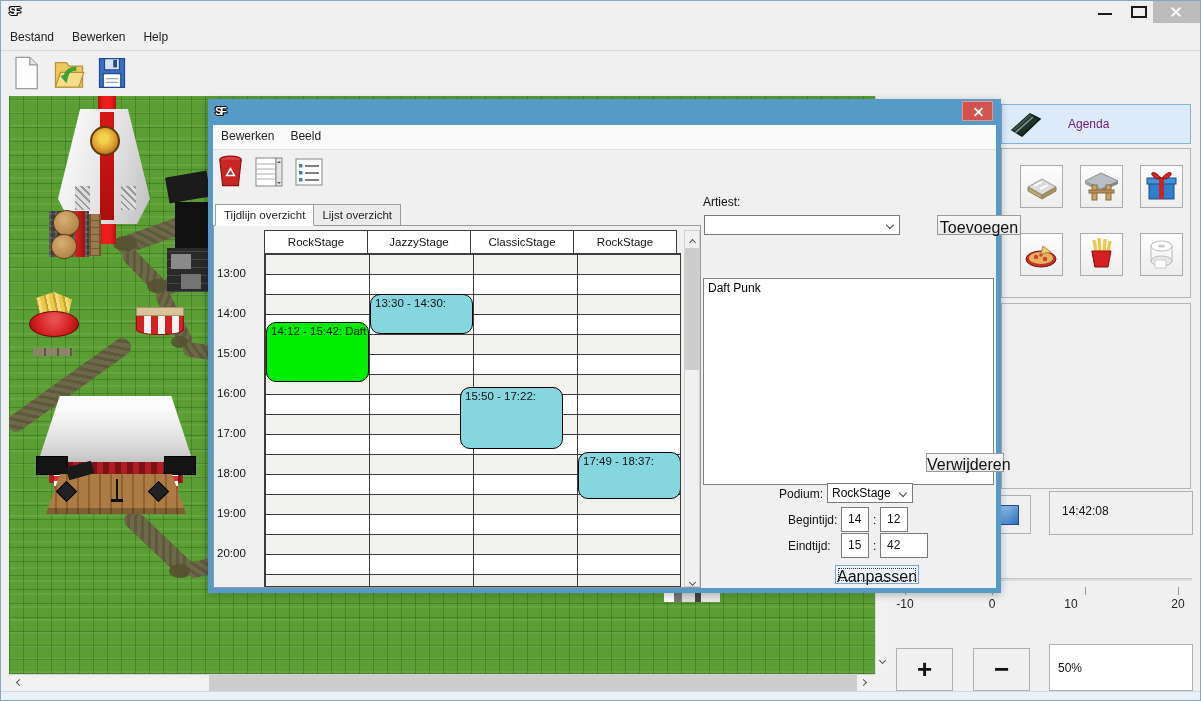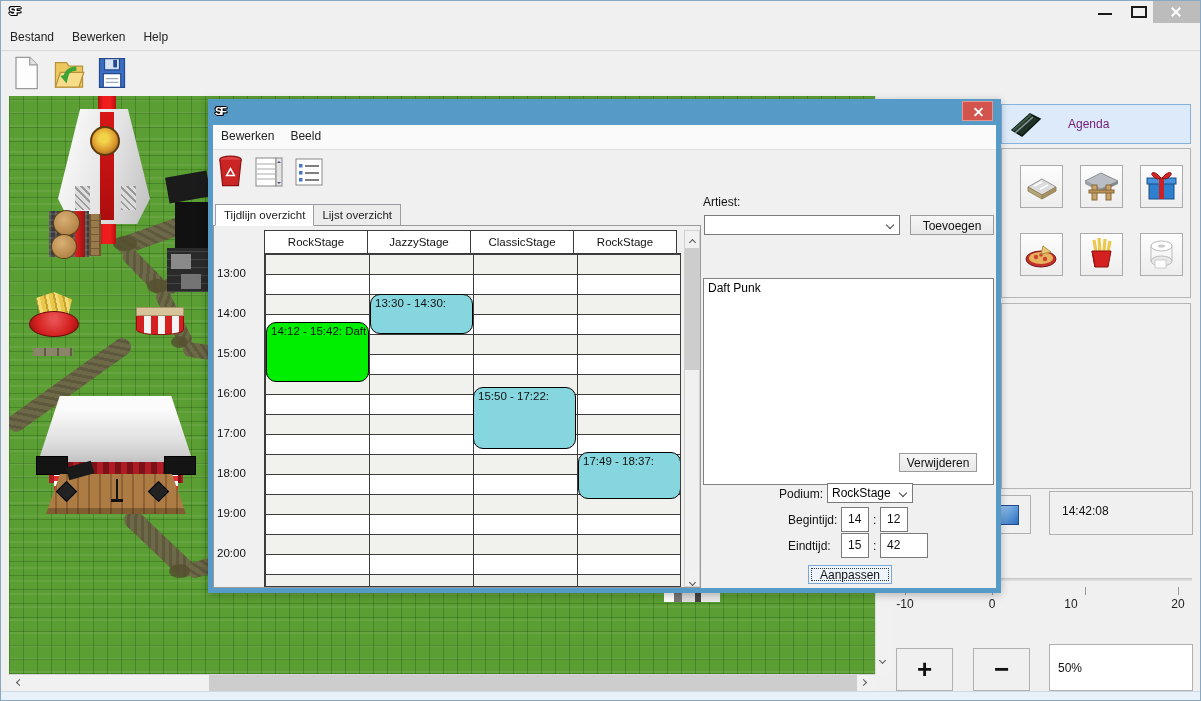--- a/index.html
+++ b/index.html
@@ -100,21 +100,21 @@
       repeating-linear-gradient(180deg,#f1f1ee 0 20px,#ffffff 20px 40px); }
   .event { position:absolute; border:1px solid #000; border-radius:10px; font-size:11.5px;
     padding:2px 1px 0 4px; overflow:hidden; white-space:nowrap; color:#111; }
   #tl-scroll { position:absolute; left:470px; top:4px; width:16px; height:357px; background:#f0f0f0; border:1px solid #d0d0d0;}
   .sbtn { position:absolute; left:0; width:14px; height:15px; background:#f1f1f1; text-align:center; }
   #tl-thumb { position:absolute; left:0px; top:17px; width:14px; height:122px; background:#cdcdcd; }
   .label { position:absolute; font-size:12px; color:#111; }
   .combo { position:absolute; background:#fff; border:1px solid #7a7a7a; font-size:12px; padding:2px 4px; }
   .combo .chev { position:absolute; right:6px; top:6px; border-color:#444; }
   .btn { position:absolute; background:linear-gradient(#f6f6f6,#e8e8e8); border:1px solid #9a9a9a;
-    font-size:12px; text-align:center; color:#111; }
+    font-size:16px; text-align:center; color:#111;margin-left:27px; }
   .listbox { position:absolute; background:#fff; border:1px solid #828282; font-size:12px; }
   .list-item { padding:2px 4px; }
   .timefield { position:absolute; background:#fff; border:1px solid #7a7a7a; font-size:12px;
     padding:4px 0 0 6px; color:#111; }
   #apply-btn { background:#eef4fc; border:1px solid #7aa7d6; outline:1px dotted #333; outline-offset:-4px; }
 
   
   .dtool { position:absolute; top:30px; }
 </style>
 </head>
@@ -380,21 +380,21 @@
         <div id="tl-table">
           <div id="tl-header">
               <div class="tl-hcell">RockStage</div>
               <div class="tl-hcell">JazzyStage</div>
               <div class="tl-hcell">ClassicStage</div>
               <div class="tl-hcell">RockStage</div>
             </div>
           <div id="tl-grid">
               <div class="event" style="left: 1px; width: 103px; top: 68px; height: 60px; background: rgb(0, 238, 0);">14:12 - 15:42: Daft Punk</div>
               <div class="event" style="left: 105px; width: 103px; top: 40px; height: 40px; background: rgb(133, 214, 222);">13:30 - 14:30:</div>
-              <div class="event" style="left: 208px; width: 103px; top: 133.3px; height: 61.3px; background: rgb(133, 214, 222); border-radius: 10px;">15:50 - 17:22:</div>
+              <div class="event" style="left: 195px; width: 103px; top: 133.3px; height: 61.3px; background: rgb(133, 214, 222); border-radius: 10px;">15:50 - 17:22:</div>
               <div class="event" style="left: 313px; width: 103px; top: 198px; height: 46.7px; background: rgb(133, 214, 222);">17:49 - 18:37:</div>
             </div>
         </div>
         <div id="tl-scroll">
           <div class="sbtn" style="top:0;"><span class="chev small up" style="margin-top:5px;"></span></div>
           <div id="tl-thumb"></div>
           <div class="sbtn" style="bottom:0;"><span class="chev small down" style="margin-top:3px;"></span></div>
         </div>
       </div>
 

